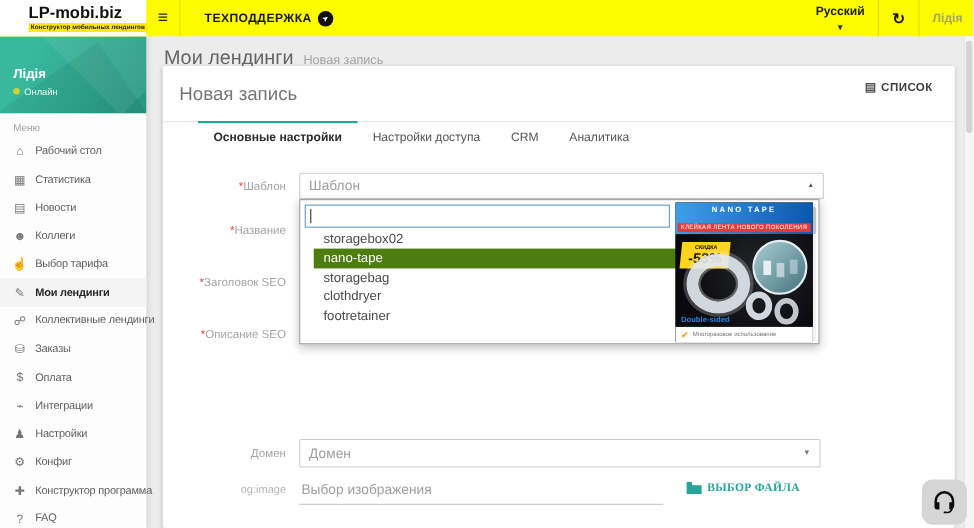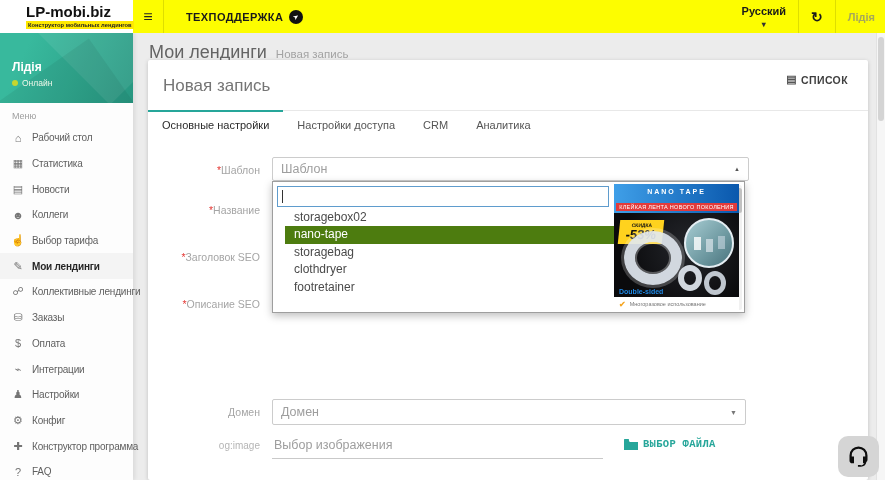--- a/index.html
+++ b/index.html
@@ -49,21 +49,21 @@
 
   .card{position:absolute;left:15px;top:27px;width:720px;height:420px;background:#fff;
         box-shadow:0 1px 4px rgba(0,0,0,.18);border-radius:2px;}
   .card-header{position:relative;padding:16px 15px 14px;}
   .card-title{font-size:17px;color:#757575;font-weight:400;}
   .list-button{position:absolute;right:14px;top:12px;display:flex;gap:4px;align-items:center;
                font-size:10.5px;font-weight:bold;color:#3f3f3f;letter-spacing:.4px;cursor:pointer;background:none;border:none;font-family:inherit;}
   .list-icon{font-size:11px;color:#555;}
   .tabs{display:flex;border-top:1px solid #e8e8e8;}
   .tab{padding:8px 14px 9px;font-size:11px;color:#555;position:relative;cursor:pointer;}
-  .tab.active{font-weight:normal;color:#2b2b2b;}
+  .tab.active{font-weight:bold;color:#2b2b2b;margin-left:32px;}
   .tab.active::before{content:"";position:absolute;left:0;right:0;top:-1px;height:2px;background:#26a69a;}
 
   .form-area{position:absolute;inset:0;pointer-events:none;}
   .form-area *{pointer-events:auto;}
   .f-label{position:absolute;left:0;width:112px;text-align:right;font-size:10.5px;color:#a5a5a5;}
   .star{color:#e53935;}
   .og-label{font-size:10px;color:#b5b5b5;}
 
   .select-box{position:absolute;background:#fff;border:1px solid #ccc;border-radius:2px;font-size:12.5px;
               color:#9e9e9e;display:flex;align-items:center;padding:0 8px;box-sizing:border-box;cursor:pointer;}
@@ -102,21 +102,21 @@
   .pv-ring-sm2{position:absolute;left:90px;top:58px;width:22px;height:24px;border-radius:50%;border:5px solid rgba(222,230,240,.85);box-sizing:border-box;}
   .pv-caption{position:absolute;left:5px;bottom:2px;font-size:7px;font-weight:bold;color:#1e88e5;}
   .pv-footer{height:14px;background:#fff;display:flex;align-items:center;gap:4px;padding-left:5px;}
   .pv-check{color:#f5a623;font-size:8px;font-weight:bold;}
   .pv-feature{font-size:5.5px;color:#777;}
 
   .og-input{position:absolute;left:124px;top:372px;width:327px;height:24px;border:none;border-bottom:1px solid #c9c9c9;
             font-size:12.5px;color:#444;background:transparent;outline:none;font-family:inherit;}
   .og-input::placeholder,.search-input::placeholder{color:#9e9e9e;}
   .file-button{position:absolute;left:470px;top:377px;display:flex;align-items:flex-end;gap:5px;color:#26a69a;
-               font-size:10.5px;font-weight:bold;letter-spacing:.3px;cursor:pointer;background:none;border:none;font-family:Liberation Mono, monospace;}
+               font-size:10.5px;font-weight:bold;letter-spacing:.3px;cursor:pointer;background:none;border:none;font-family:Liberation Serif, serif;}
 
   
   .support-widget{position:absolute;right:6px;bottom:3px;width:41px;height:41px;border-radius:10px;background:#d5d5d5;
                   display:flex;align-items:center;justify-content:center;z-index:50;border:none;cursor:pointer;}
   .page-scrollbar{position:absolute;right:0;top:33px;width:8px;height:447px;background:#f6f6f6;border-left:1px solid #e2e2e2;z-index:45;}
   .page-thumb{width:6px;margin:4px 0 0 1px;height:84px;background:#d4d4d4;border-radius:3px;cursor:pointer;}
 </style>
 </head>
 <body>
 

